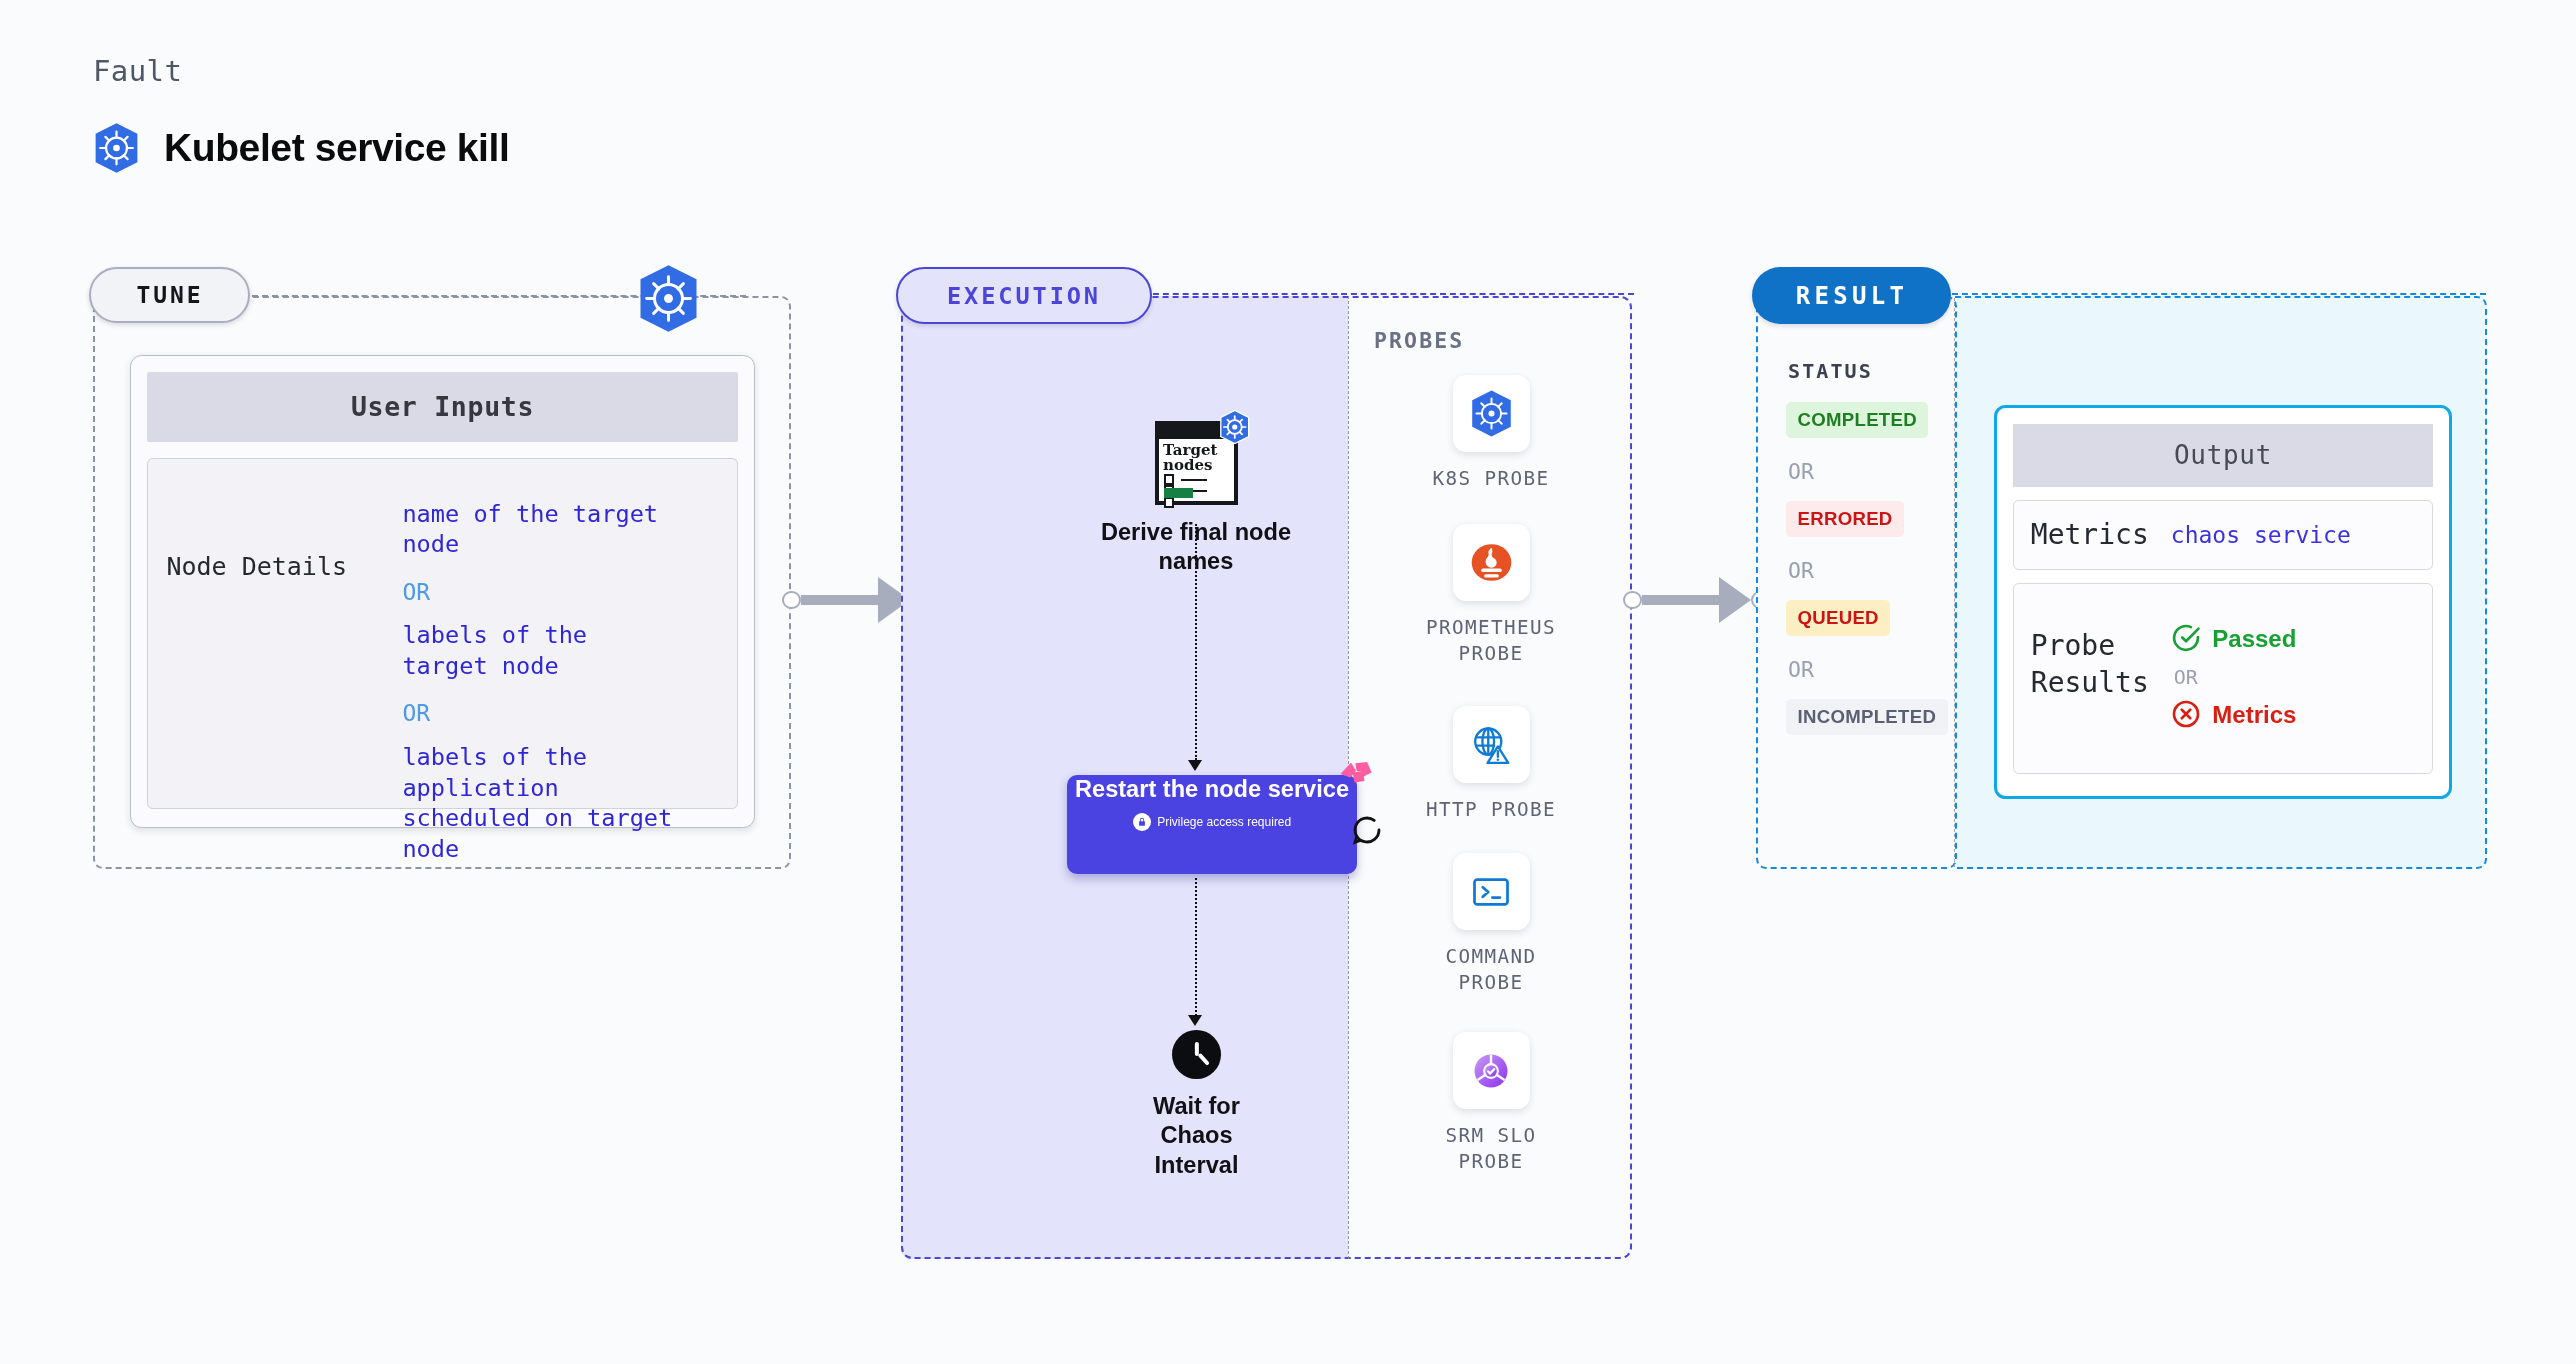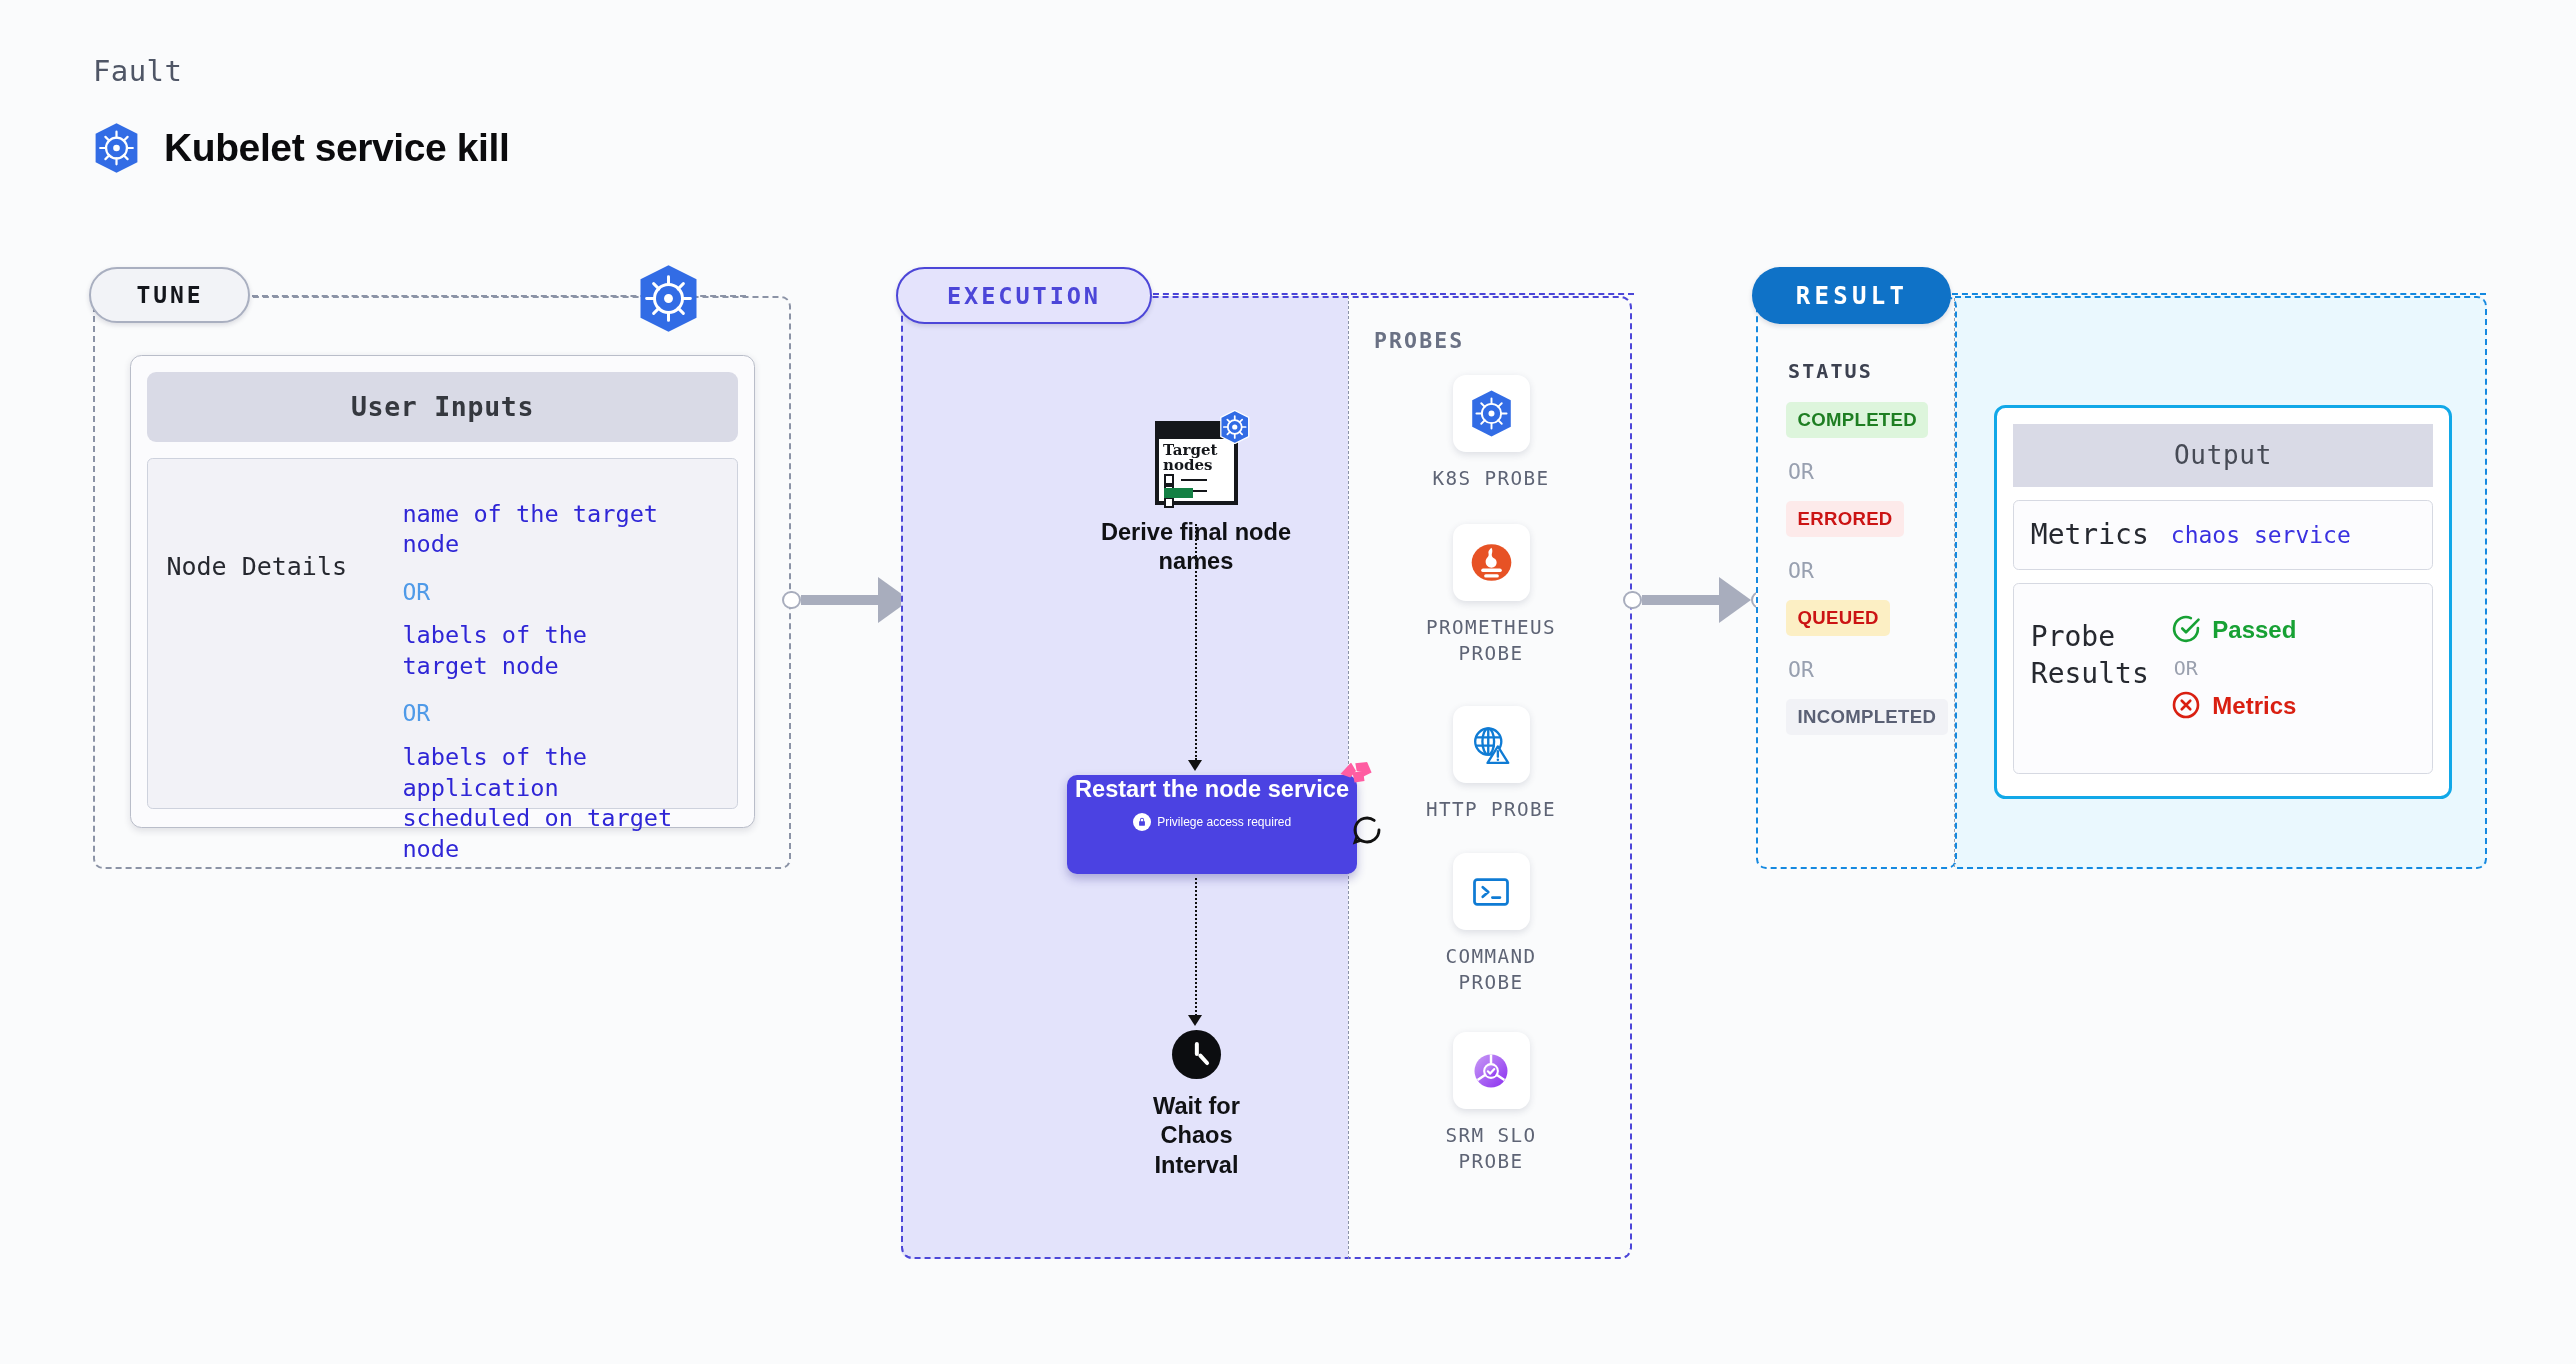--- a/index.html
+++ b/index.html
@@ -62,21 +62,21 @@
 
   .inputs-card {
     position: absolute; left: 37px; top: 59px; width: 625px; height: 473px;
     background: #fbfbfd;
     border: 1.4px solid #b9bdc9;
     border-radius: 11.5px;
     box-shadow: 0 2.9px 7.2px rgba(30,35,60,.12);
     padding: 15.8px;
   }
   .inputs-header {
-    height: 70px; background: #d9dae6; border-radius: 9px;
+    height: 70px; background: #d9dae6; border-radius: 2px;
     display: flex; align-items: center; justify-content: center;
     font-family: "DejaVu Sans Mono", monospace;
     font-size: 26.5px; color: #35383f; font-weight: 700; letter-spacing: 0.7px;
   }
   .inputs-body {
     margin-top: 15.8px; height: 351px;
     background: #f2f2f7; border: 0.7px solid #ced2dd; border-radius: 5.7px;
     display: flex; align-items: flex-start; padding: 40px 18.6px 18.6px 18.6px;
   }
   .row-key {
@@ -513,21 +513,21 @@
     <div class="badge" style="top:403px; background:#f1f2f6; color:#5a6074;">INCOMPLETED</div>
 
     <div class="output-card">
       <div class="output-header">Output</div>
 
       <div class="out-row">
         <div class="out-key">Metrics</div>
         <div class="out-val-link">chaos service</div>
       </div>
 
-      <div class="out-row" style="align-items:flex-start; padding-top:30px; height:191px;">
+      <div class="out-row" style="align-items:flex-start; padding-top:39px; height:191px;">
         <div class="out-key" style="white-space:pre-line; padding-top:5.7px;">Probe
 Results</div>
         <div>
           <div class="pf-row">
             <span>
               <svg width="30" height="30" viewBox="0 0 24 24" fill="none" stroke="#17a134" stroke-width="2.1" stroke-linecap="round" stroke-linejoin="round">
                 <path d="M21.5 11.2V12a9.5 9.5 0 1 1-5.6-8.7"></path>
                 <path d="M22 4.5 12 14.6l-3-3"></path>
               </svg>
             </span>

